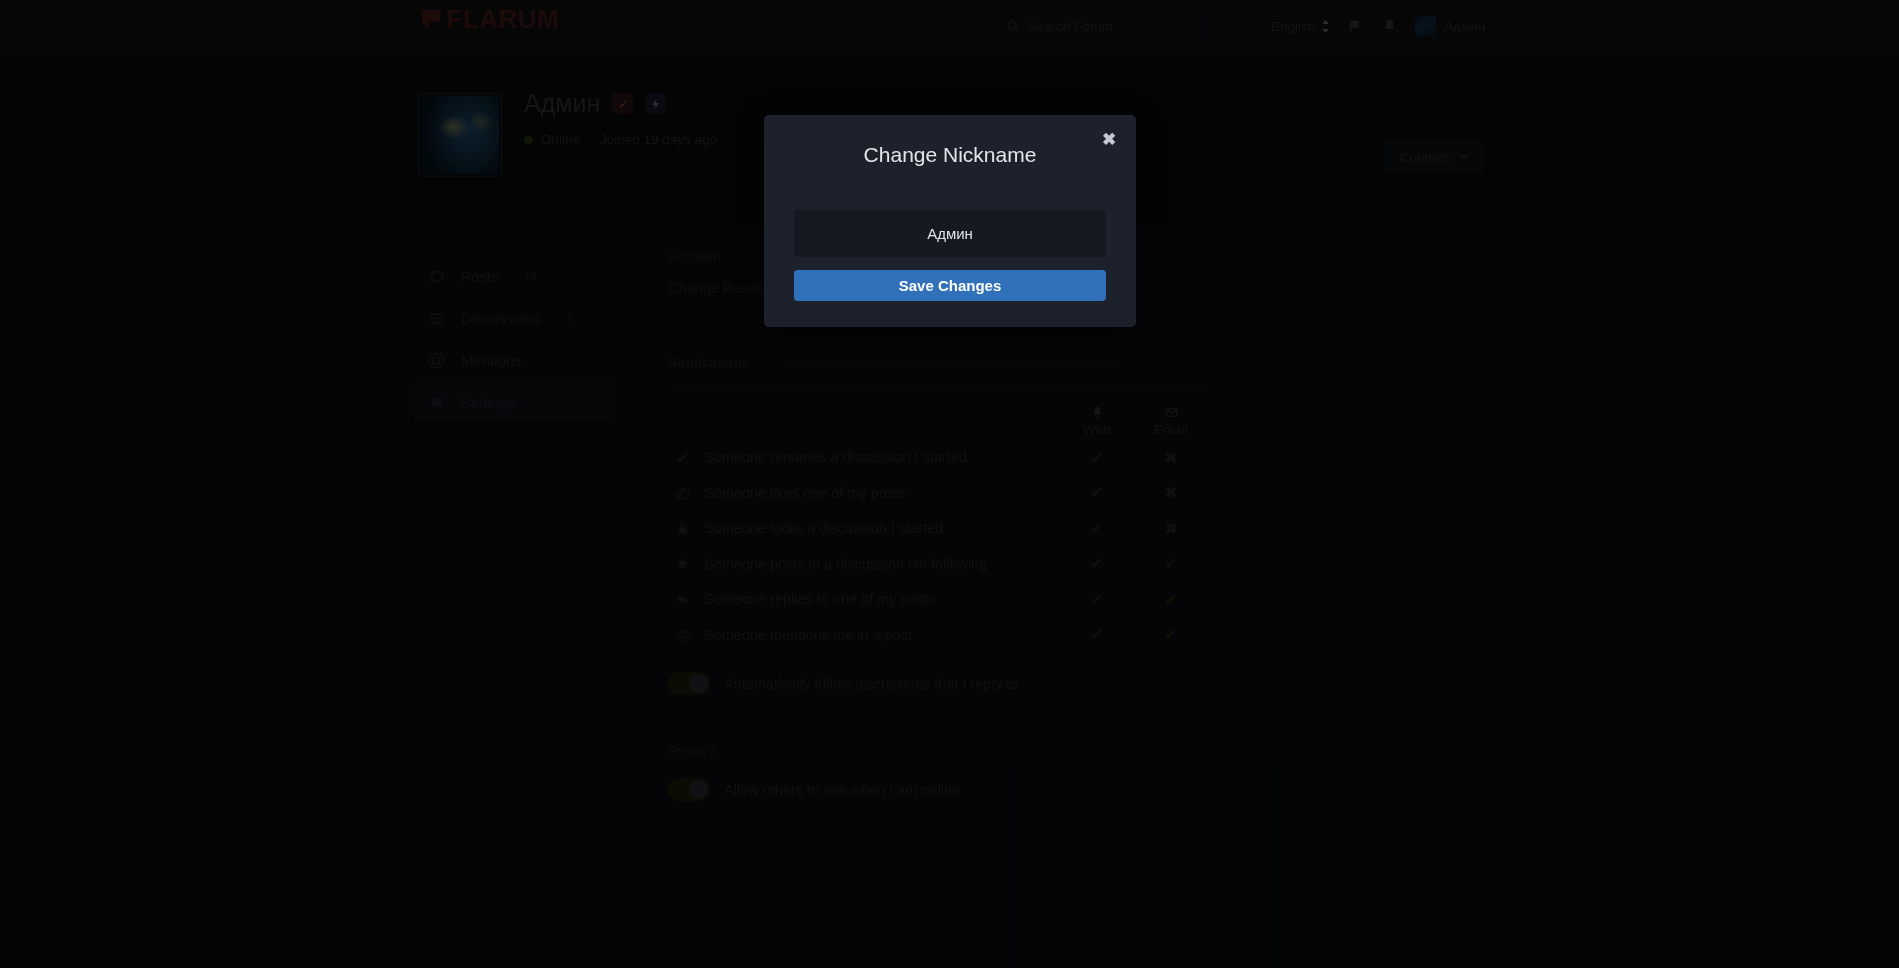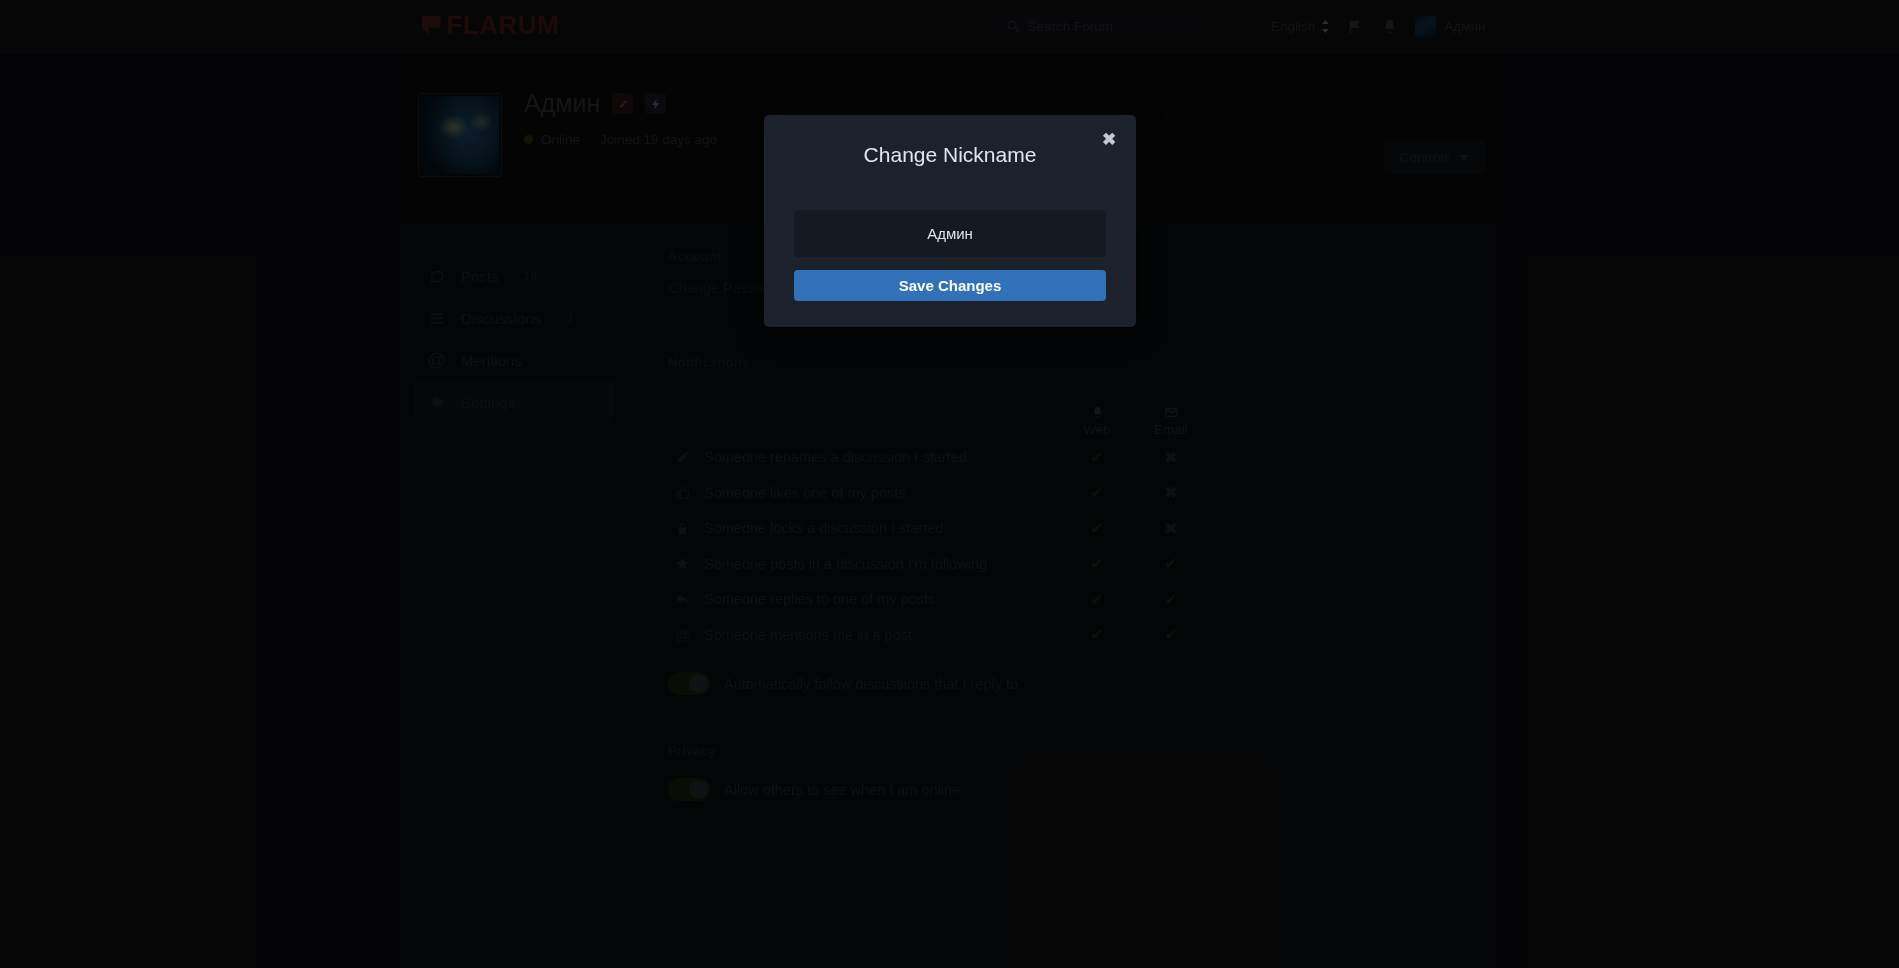--- a/index.html
+++ b/index.html
@@ -17,21 +17,21 @@
   
   .header {
     position: absolute; top: 0; left: 0; width: 1899px; height: 53px;
     background: #101114;
     border-bottom: 1px solid #16181c;
   }
   .header-inner {
     position: relative; width: 1100px; margin: 0 auto; height: 53px;
   }
   .logo {
-    position: absolute; left: 22px; top: 10px;
+    position: absolute; left: 22px; top: 4px;
     display: flex; align-items: center; gap: 6px;
   }
   .logo-mark {
     width: 19px; height: 19px; background: #4a1d1a;
     clip-path: polygon(0 0, 100% 0, 100% 62%, 38% 62%, 38% 100%, 0 62%);
   }
   .logo-text {
     font-size: 26px; font-weight: 800; letter-spacing: 0.5px;
     color: #4e1f1b; font-family: "Liberation Sans", sans-serif;
   }

